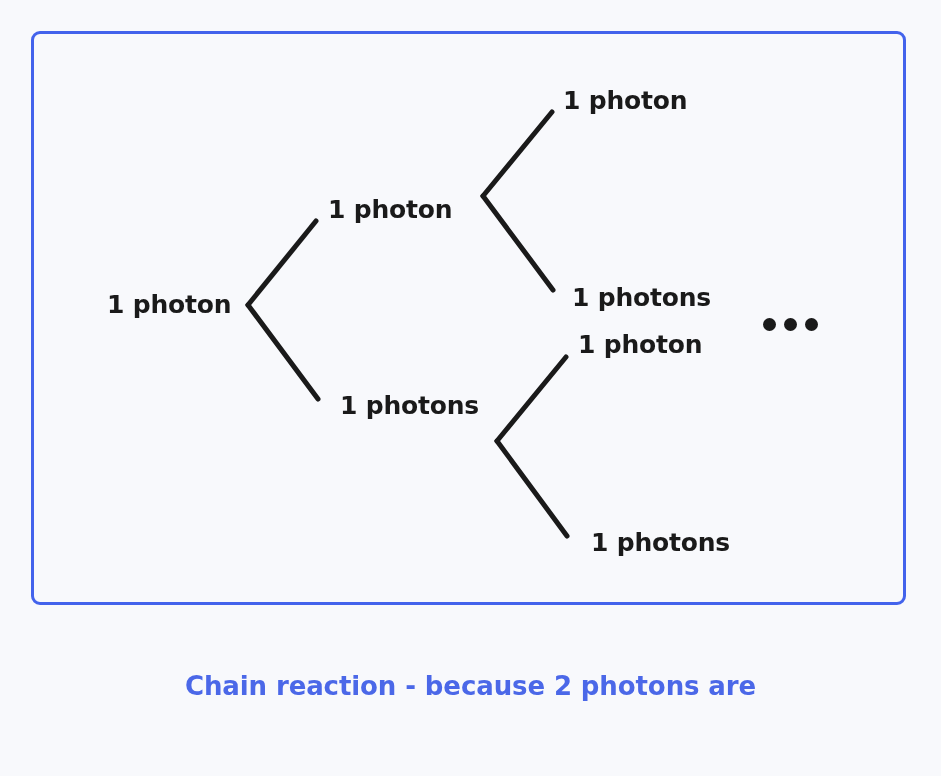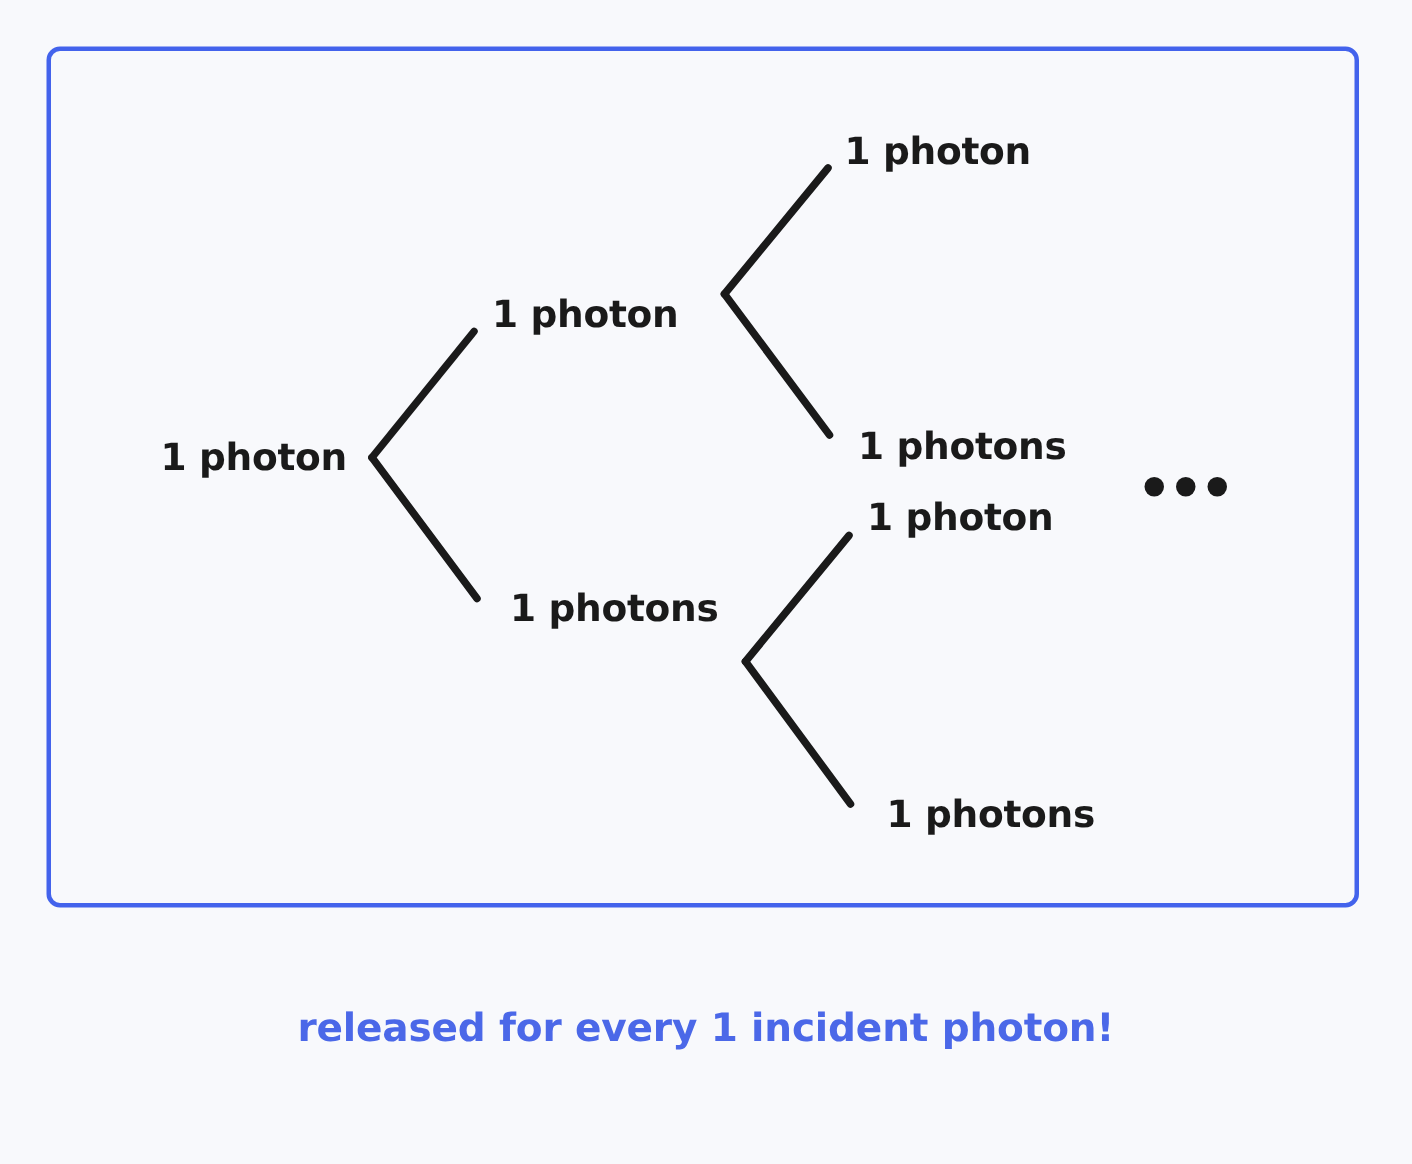--- a/index.html
+++ b/index.html
@@ -128,16 +128,16 @@
 
   <div class="node-label" style="left:591px; top:530px;">1 photons</div>
 
   <div id="continuation-ellipsis">
     <span class="dot"></span>
     <span class="dot"></span>
     <span class="dot"></span>
   </div>
 
   <div id="diagram-caption">
-    <span class="caption-line">released for every 1 incident photon!</span>
+    <span class="caption-line">Chain reaction - because 2 photons are</span>
   </div>
 
 </div>
 
 </body></html>

